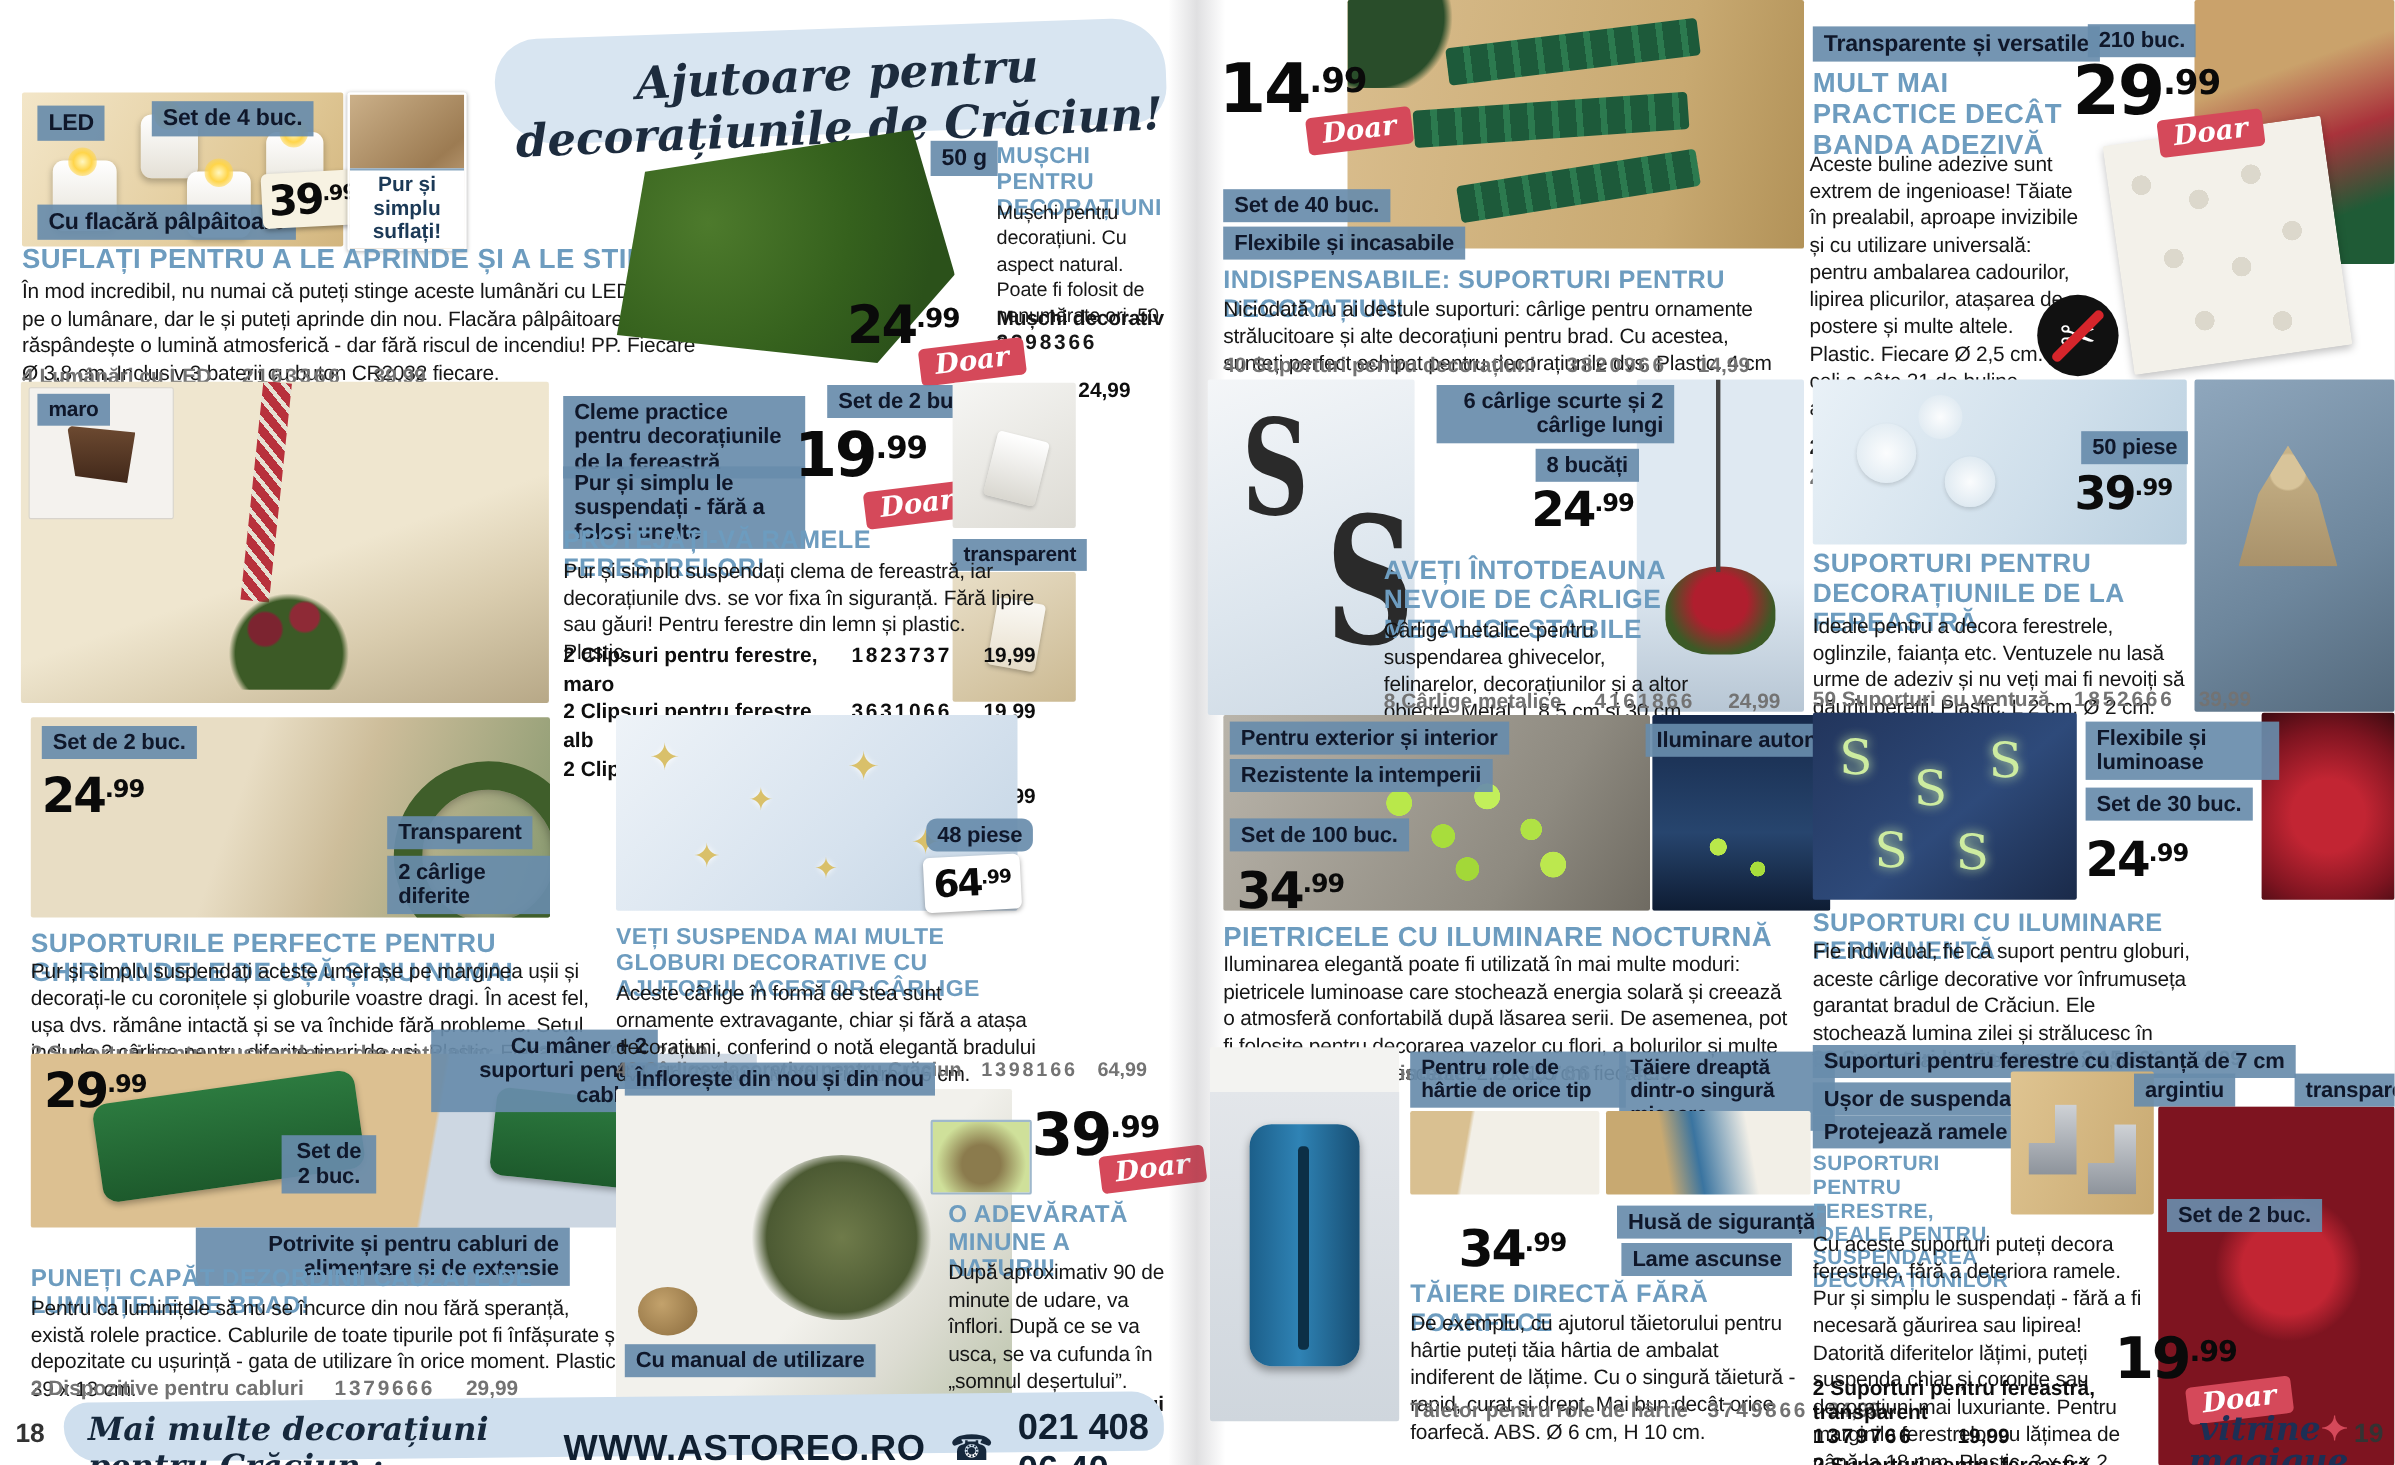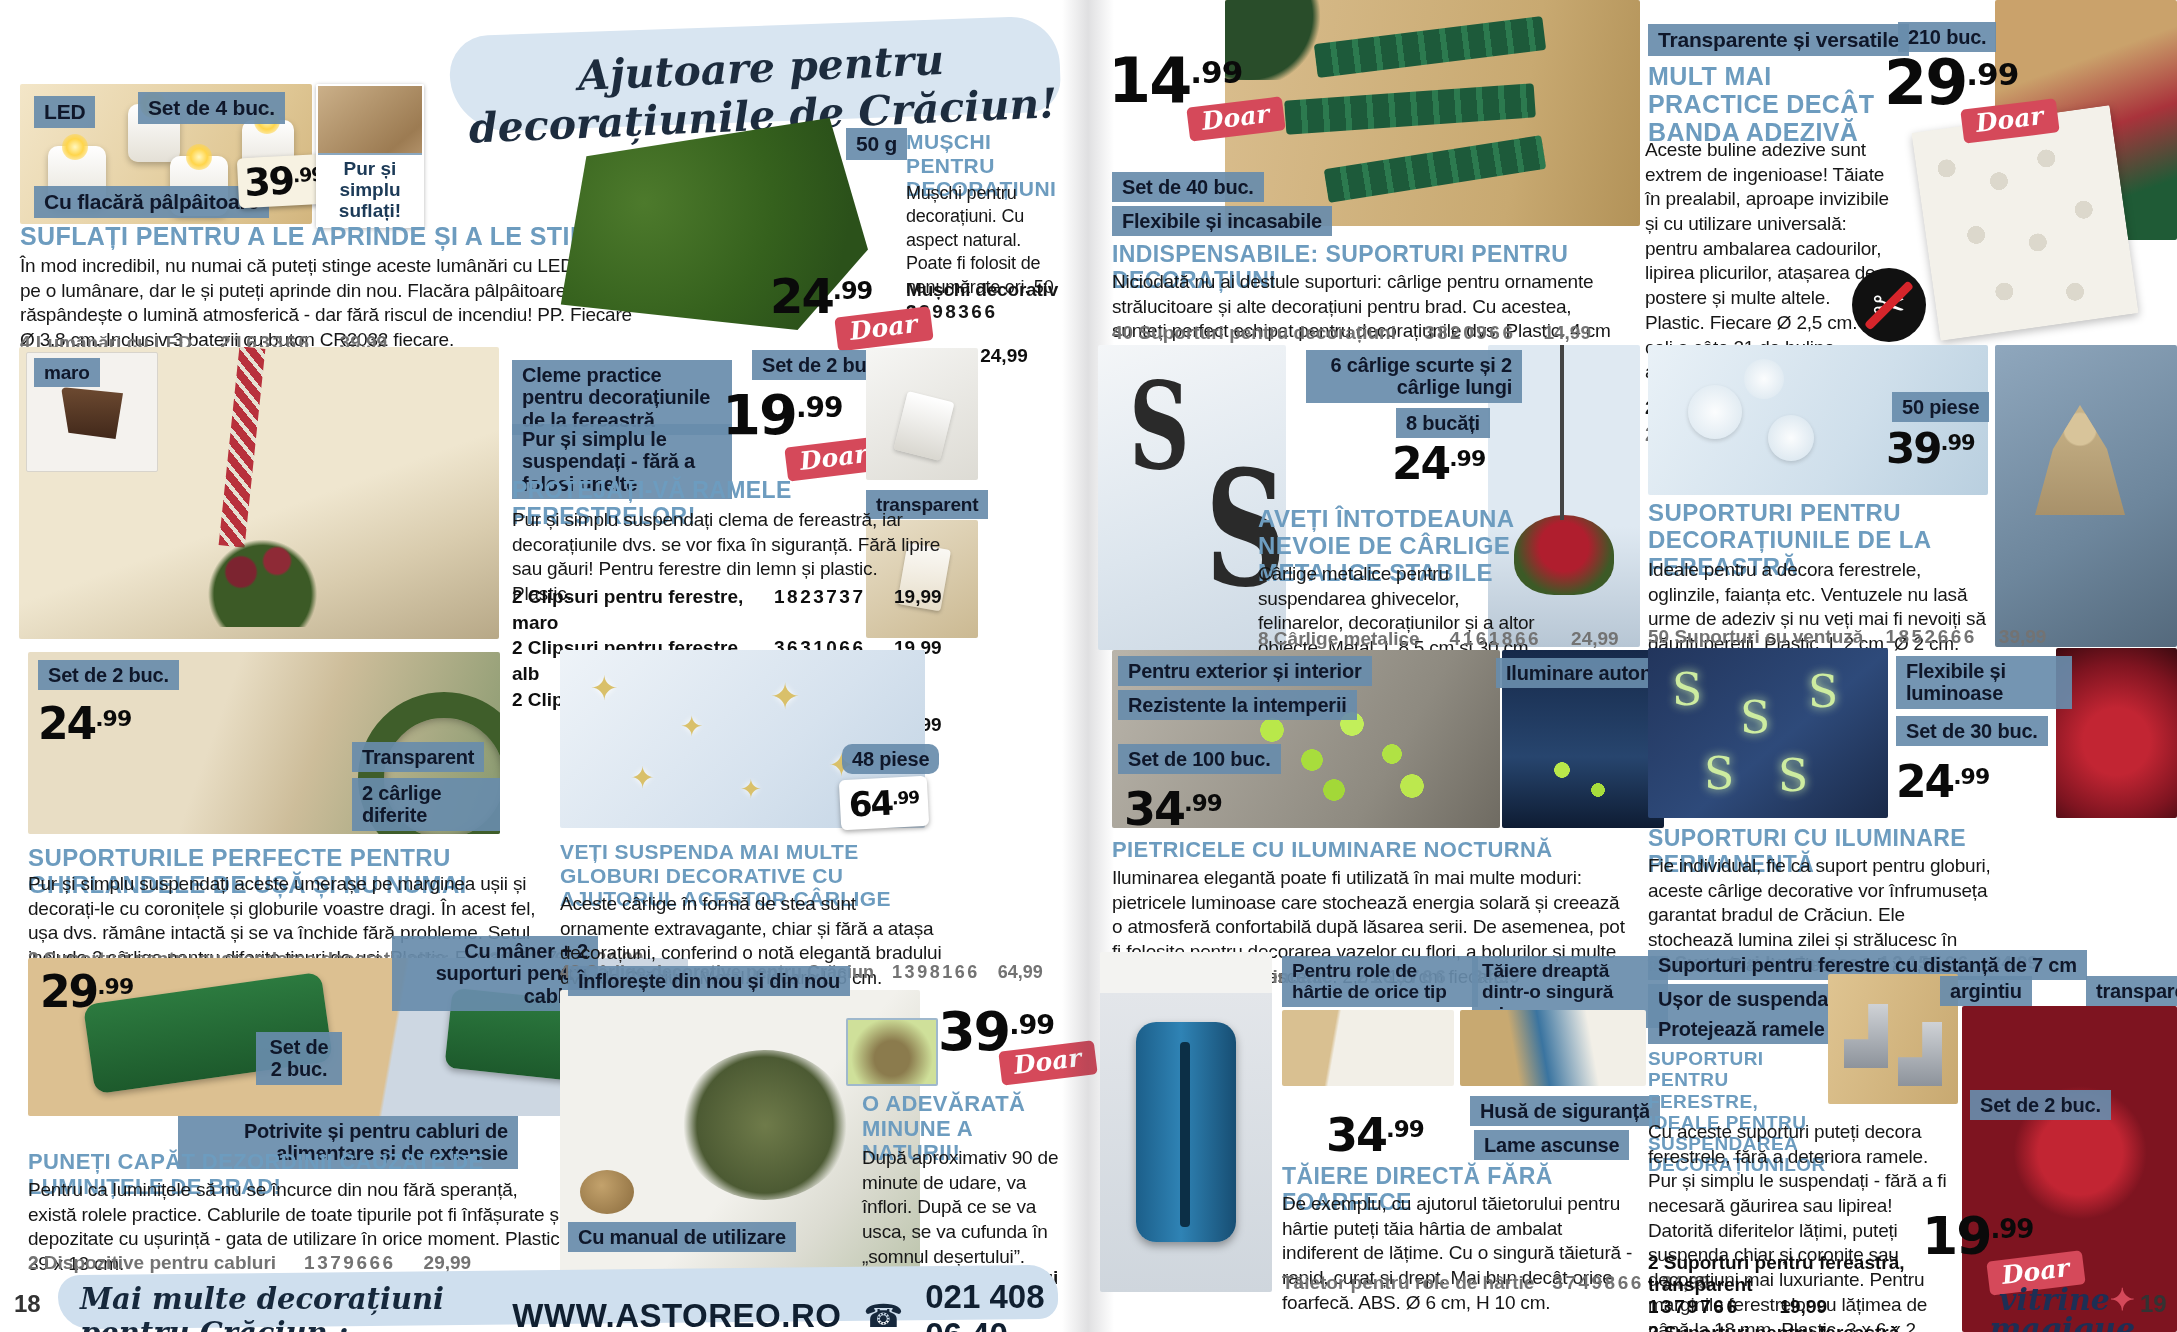--- a/index.html
+++ b/index.html
@@ -282,21 +282,21 @@
 
   <div class="photo" style="left:1112px;top:650px;width:388px;height:178px;background:linear-gradient(120deg,#b9b4aa,#8e8a80 70%,#6f6b62);
               background-image:radial-gradient(circle 12px at 160px 80px,#b9e84a 96%,rgba(0,0,0,0)),radial-gradient(circle 11px at 200px 110px,#a8dd3c 96%,rgba(0,0,0,0)),radial-gradient(circle 12px at 240px 74px,#c2ef5a 96%,rgba(0,0,0,0)),radial-gradient(circle 10px at 280px 104px,#b0e244 96%,rgba(0,0,0,0)),radial-gradient(circle 11px at 222px 140px,#a3d838 96%,rgba(0,0,0,0)),radial-gradient(circle 12px at 300px 136px,#bce84e 96%,rgba(0,0,0,0)),linear-gradient(120deg,#b9b4aa,#8e8a80 70%,#6f6b62);"></div>
   <div class="photo" style="left:1502px;top:650px;width:162px;height:178px;background:linear-gradient(#16294a,#27456e 60%,#0e1c33);
               background-image:radial-gradient(circle 8px at 60px 120px,#b9e84a 95%,rgba(0,0,0,0)),radial-gradient(circle 7px at 96px 140px,#a8dd3c 95%,rgba(0,0,0,0)),linear-gradient(#16294a,#27456e 60%,#0e1c33);"></div>
   <div class="badge" style="left:1118px;top:656px;font-size:20px;">Pentru exterior și interior</div>
   <div class="badge" style="left:1118px;top:690px;font-size:20px;">Rezistente la intemperii</div>
   <div class="badge" style="left:1118px;top:744px;font-size:20px;">Set de 100 buc.</div>
   <div class="badge" style="left:1496px;top:658px;font-size:20px;">Iluminare autonomă</div>
   <div class="big" style="left:1124px;top:782px;font-size:46px;"><span>34</span><sup>.99</sup></div>
-  <div class="hd" style="left:1112px;top:838px;width:520px;font-size:22px;">PIETRICELE CU ILUMINARE NOCTURNĂ</div>
+  <div class="hd" style="left:1112px;top:838px;width:520px;font-size:25px;">PIETRICELE CU ILUMINARE NOCTURNĂ</div>
   <div class="bd" style="left:1112px;top:866px;width:520px;">Iluminarea elegantă poate fi utilizată în mai multe moduri: pietricele luminoase care stochează energia solară și creează o atmosferă confortabilă după lăsarea serii. De asemenea, pot fi folosite pentru decorarea vazelor cu flori, a bolurilor și multe altele. Plastic, fluorescente. 2,5 x 1,5 cm fiecare.</div>
   <div class="prow" style="left:1112px;top:966px;gap:24px;">
     <span>100 Pietricele luminoase</span>
       <span class="code">2165766</span>
       <span>34,99</span>
   </div>
 
   <div class="photo" style="left:1648px;top:648px;width:240px;height:170px;background:linear-gradient(140deg,#22355c,#2e4a7a 55%,#1a2a49);">
     <span class="glowstar" style="left:24px;top:16px;font-size:44px;color:#cdeca0;text-shadow:0 0 10px #dfffb0;font-family:'DejaVu Serif',serif;">S</span>
     <span class="glowstar" style="left:92px;top:44px;font-size:44px;color:#cdeca0;text-shadow:0 0 10px #dfffb0;font-family:'DejaVu Serif',serif;">S</span>

